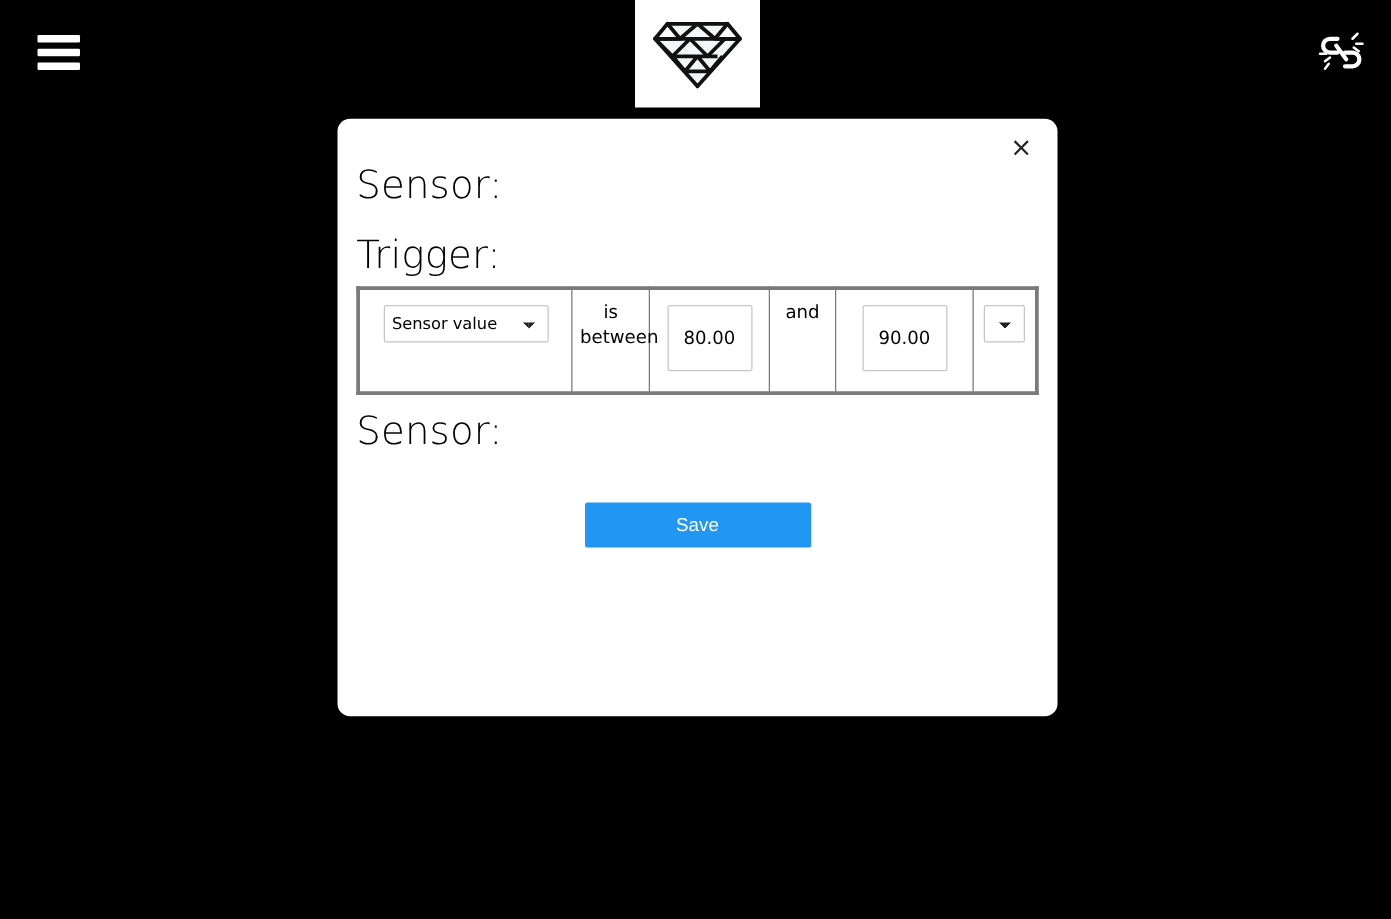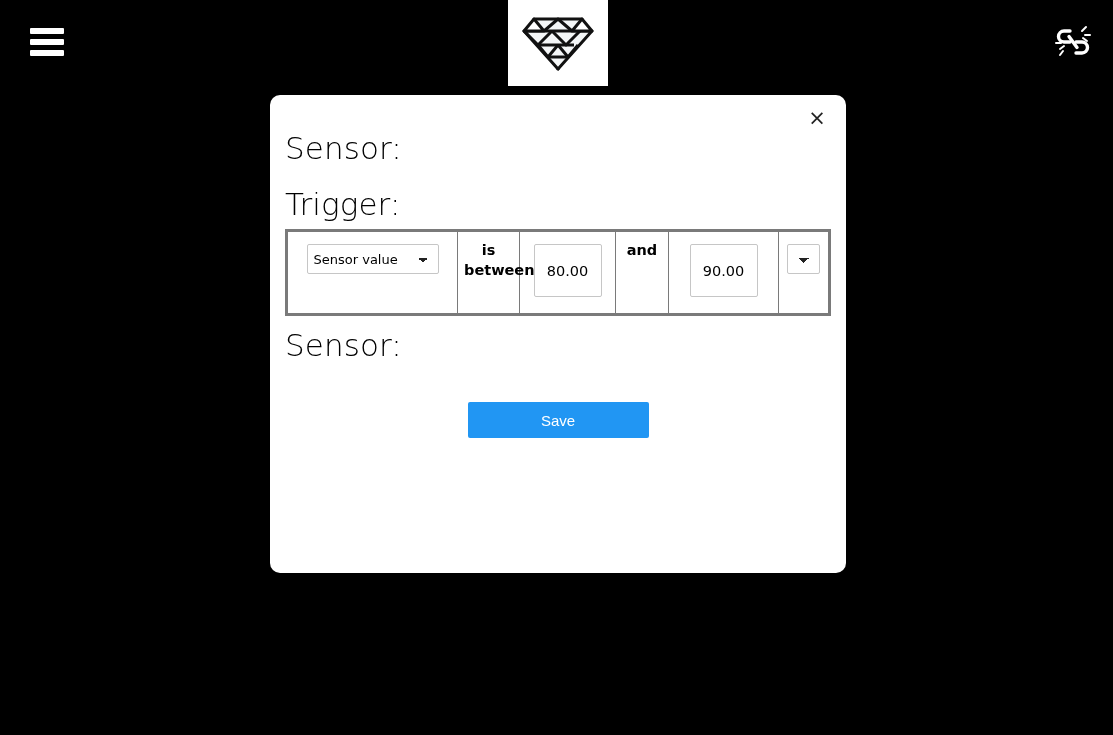--- a/index.html
+++ b/index.html
@@ -150,21 +150,20 @@
     padding: 12px 8px 0 8px;
     display: flex;
     justify-content: center;
   }
   .cell-text {
     text-align: center;
     font-size: 14.5px;
     color: #000000;
     padding: 9px 6px 0 6px;
     line-height: 1.35;
-    font-weight: bold;
   }
 
   .small-select {
     width: 132px;
     height: 30px;
     font-size: 13px;
     font-family: "DejaVu Sans", "Liberation Sans", sans-serif;
     color: #000000;
     background: #ffffff;
     border: 1px solid #c6c6c6;

